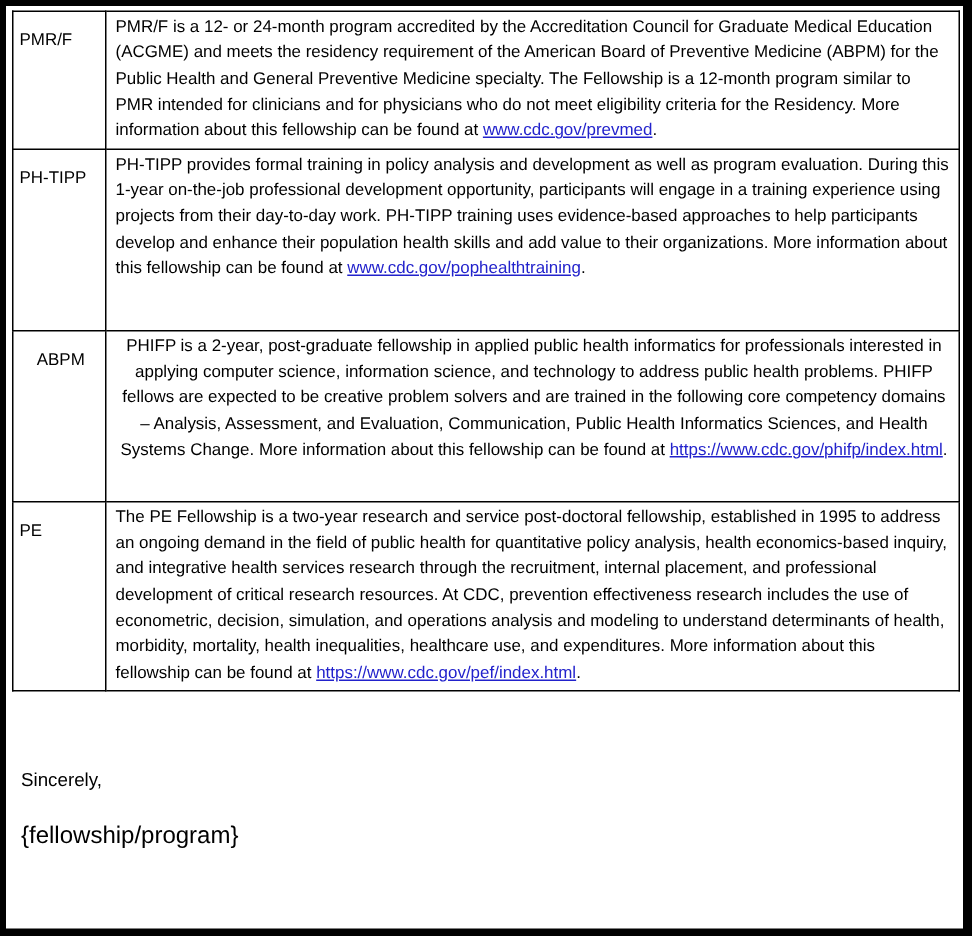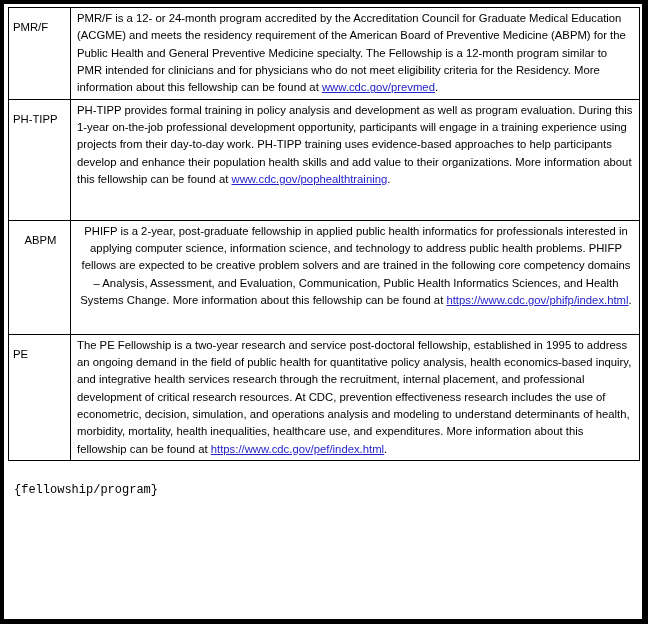--- a/index.html
+++ b/index.html
@@ -48,24 +48,23 @@
     text-decoration: underline;
     cursor: pointer;
   }
 
   p.salutation {
     font-size: 12.5px;
     line-height: 15px;
     margin: 52px 0 0 6px;
   }
   p.signature {
-    font-size: 12px;
+    font-size: 16px;
     line-height: 15px;
     margin: 22px 0 0 6px;
-    font-family: Liberation Mono, monospace;
   }
 </style>
 </head>
 <body>
 
 <div class="page">
 
   <table class="fellowship-table">
     <tbody>
         <tr>
@@ -80,16 +79,17 @@
           <td class="abbr-cell">ABPM</td>
           <td class="desc-cell"><span>PHIFP is a 2-year, post-graduate fellowship in applied public health informatics for professionals interested in applying computer science, information science, and technology to address public health problems. PHIFP fellows are expected to be creative problem solvers and are trained in the following core competency domains – Analysis, Assessment, and Evaluation, Communication, Public Health Informatics Sciences, and Health Systems Change. More information about this fellowship can be found at </span><a class="fellowship-link" href="#" style="color: rgb(34, 34, 204);">https://www.cdc.gov/phifp/index.html</a><span>.</span></td>
         </tr>
         <tr>
           <td class="abbr-cell">PE</td>
           <td class="desc-cell"><span>The PE Fellowship is a two-year research and service post-doctoral fellowship, established in 1995 to address an ongoing demand in the field of public health for quantitative policy analysis, health economics-based inquiry, and integrative health services research through the recruitment, internal placement, and professional development of critical research resources. At CDC, prevention effectiveness research includes the use of econometric, decision, simulation, and operations analysis and modeling to understand determinants of health, morbidity, mortality, health inequalities, healthcare use, and expenditures. More information about this fellowship can be found at </span><a class="fellowship-link" href="#" style="color: rgb(34, 34, 204);">https://www.cdc.gov/pef/index.html</a><span>.</span></td>
         </tr>
       </tbody>
   </table>
 
+  <p class="salutation">Sincerely,</p>
 
   <p class="signature">{fellowship/program}</p>
 
 </div>
 
 </body></html>

